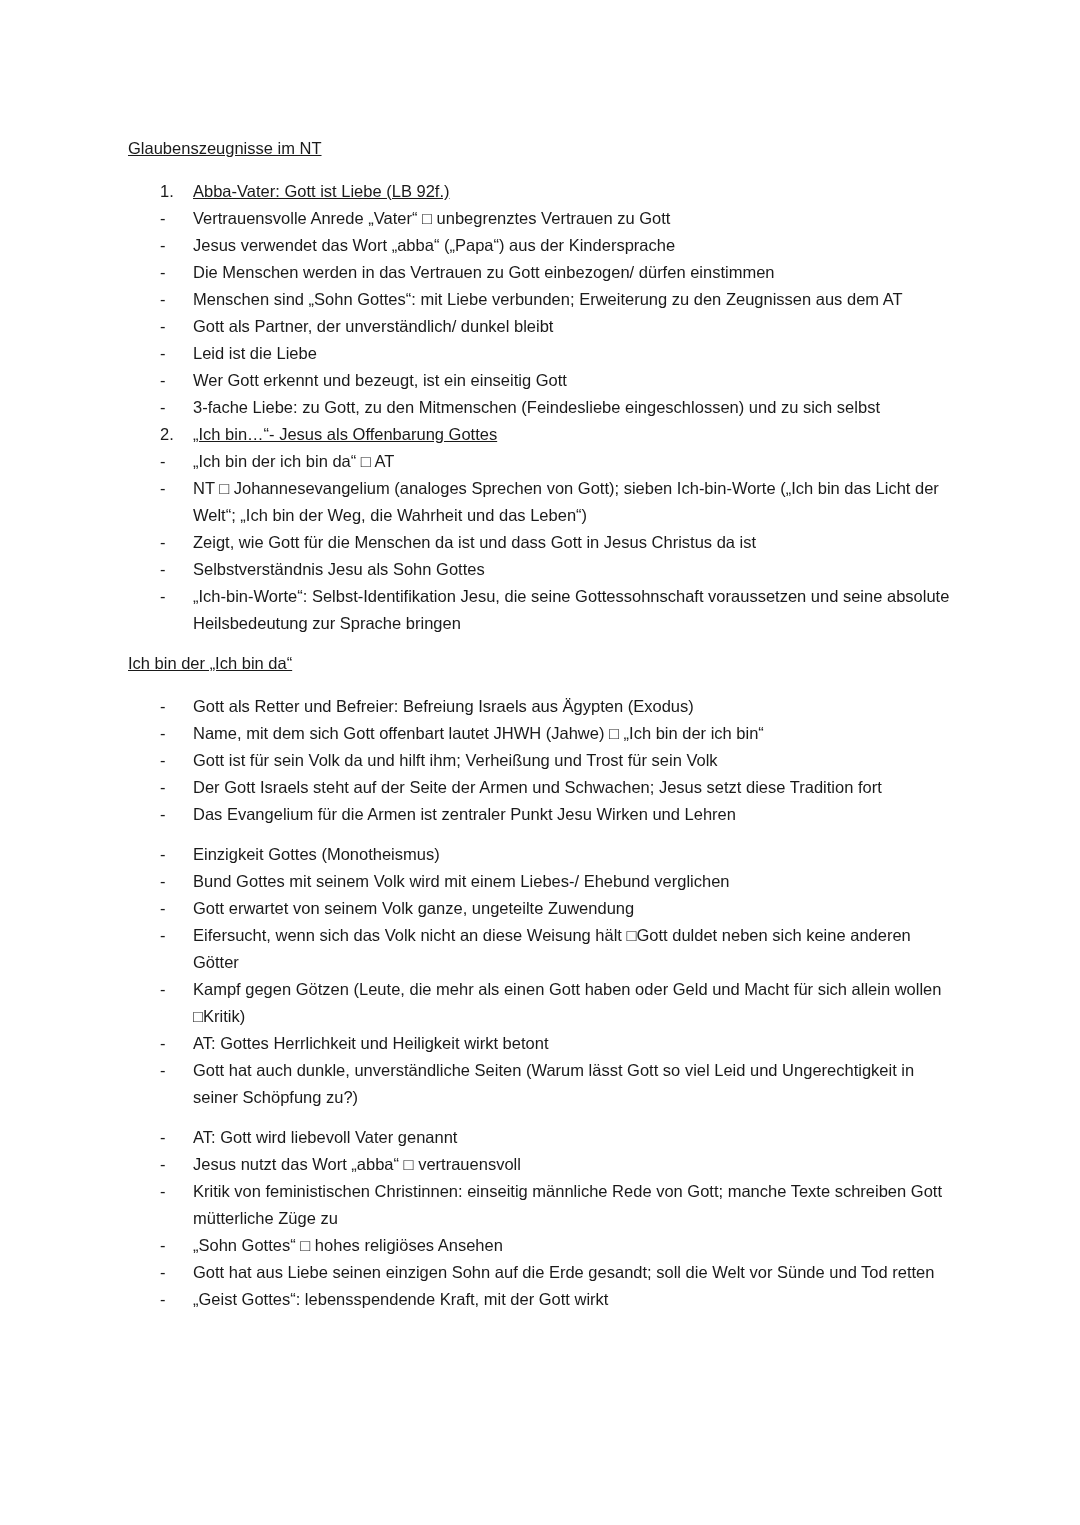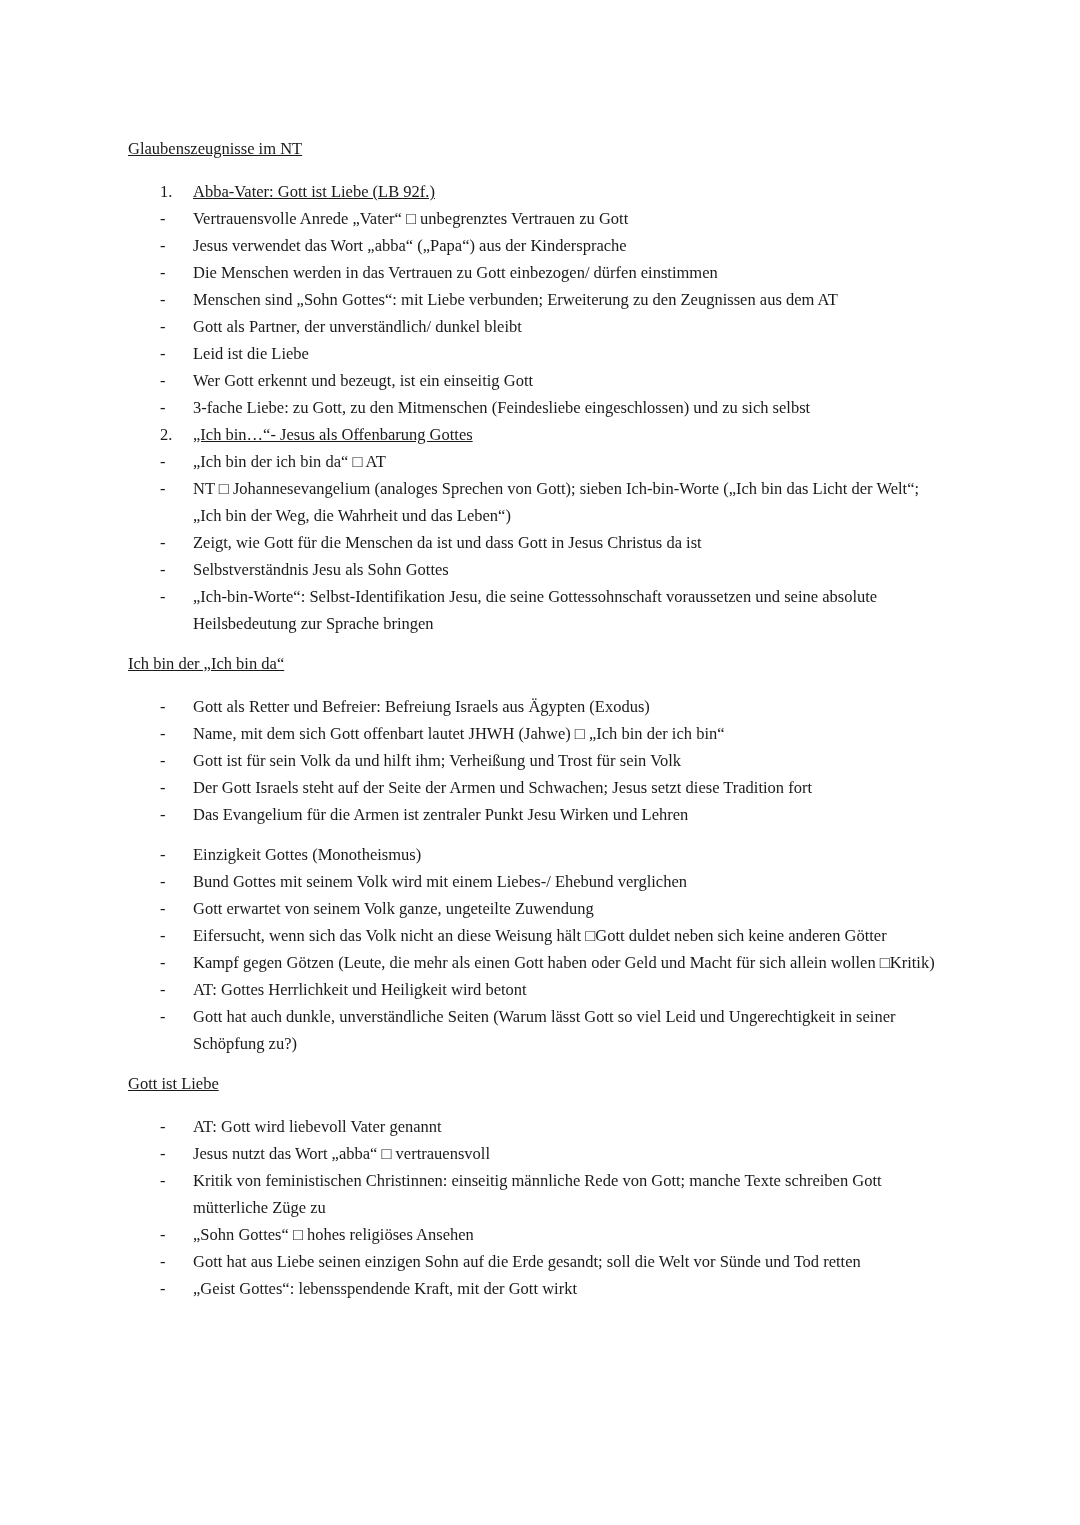--- a/index.html
+++ b/index.html
@@ -10,21 +10,20 @@
     overflow: hidden;
   }
   body {
     font-family: "Liberation Sans", sans-serif;
     color: #1a1a1a;
   }
   .page {
     width: 1080px;
     height: 1284px;
     padding: 135px 128px 8px 128px;
-    font-family: Liberation Serif, serif;
   }
   .doc {
     font-size: 16.5px;
     line-height: 27px;
   }
   .u { text-decoration: underline; }
   .doc-title { margin-bottom: 16px; }
   .list { padding-left: 32px; }
   .row { display: flex; align-items: flex-start; }
   .marker {
@@ -154,31 +153,30 @@
         <div class="row">
           <span class="marker">-</span>
           <span class="text">Eifersucht, wenn sich das Volk nicht an diese Weisung hält □Gott duldet neben sich keine anderen Götter</span>
         </div>
         <div class="row">
           <span class="marker">-</span>
           <span class="text">Kampf gegen Götzen (Leute, die mehr als einen Gott haben oder Geld und Macht für sich allein wollen □Kritik)</span>
         </div>
         <div class="row">
           <span class="marker">-</span>
-          <span class="text">AT: Gottes Herrlichkeit und Heiligkeit wird betont</span>
+          <span class="text">AT: Gottes Herrlichkeit und Heiligkeit wirkt betont</span>
         </div>
         <div class="row">
           <span class="marker">-</span>
           <span class="text">Gott hat auch dunkle, unverständliche Seiten (Warum lässt Gott so viel Leid und Ungerechtigkeit in seiner Schöpfung zu?)</span>
         </div>
       </div>
     </div>
 
     <div class="section">
-      <div class="section-heading"><span class="u">Gott ist Liebe</span></div>
       <div class="list">
         <div class="row">
           <span class="marker">-</span>
           <span class="text">AT: Gott wird liebevoll Vater genannt</span>
         </div>
         <div class="row">
           <span class="marker">-</span>
           <span class="text">Jesus nutzt das Wort „abba“ □ vertrauensvoll</span>
         </div>
         <div class="row">

